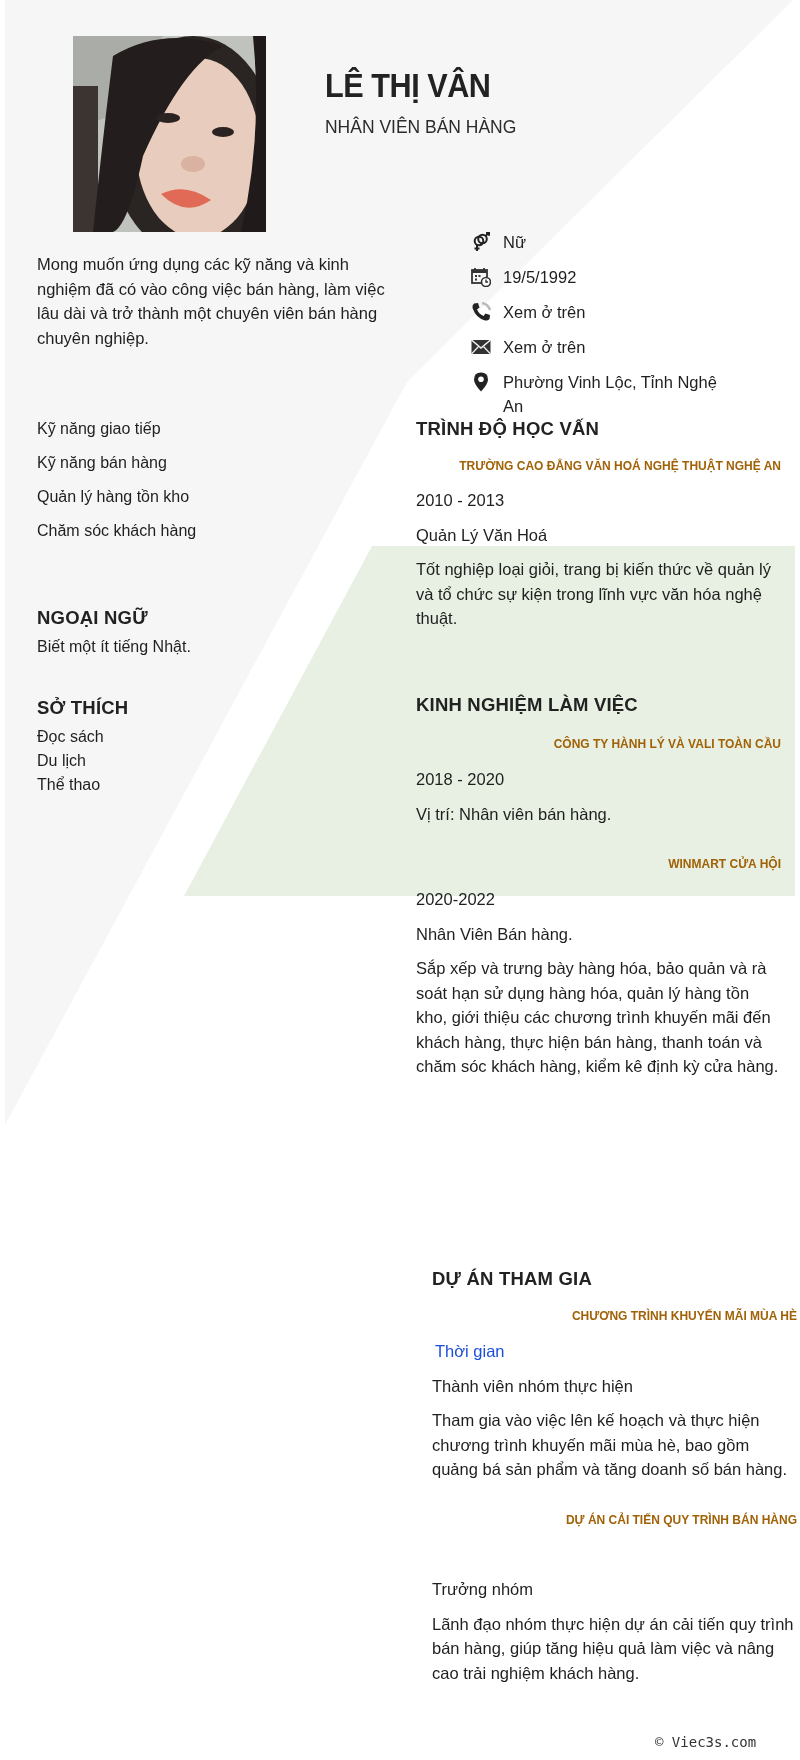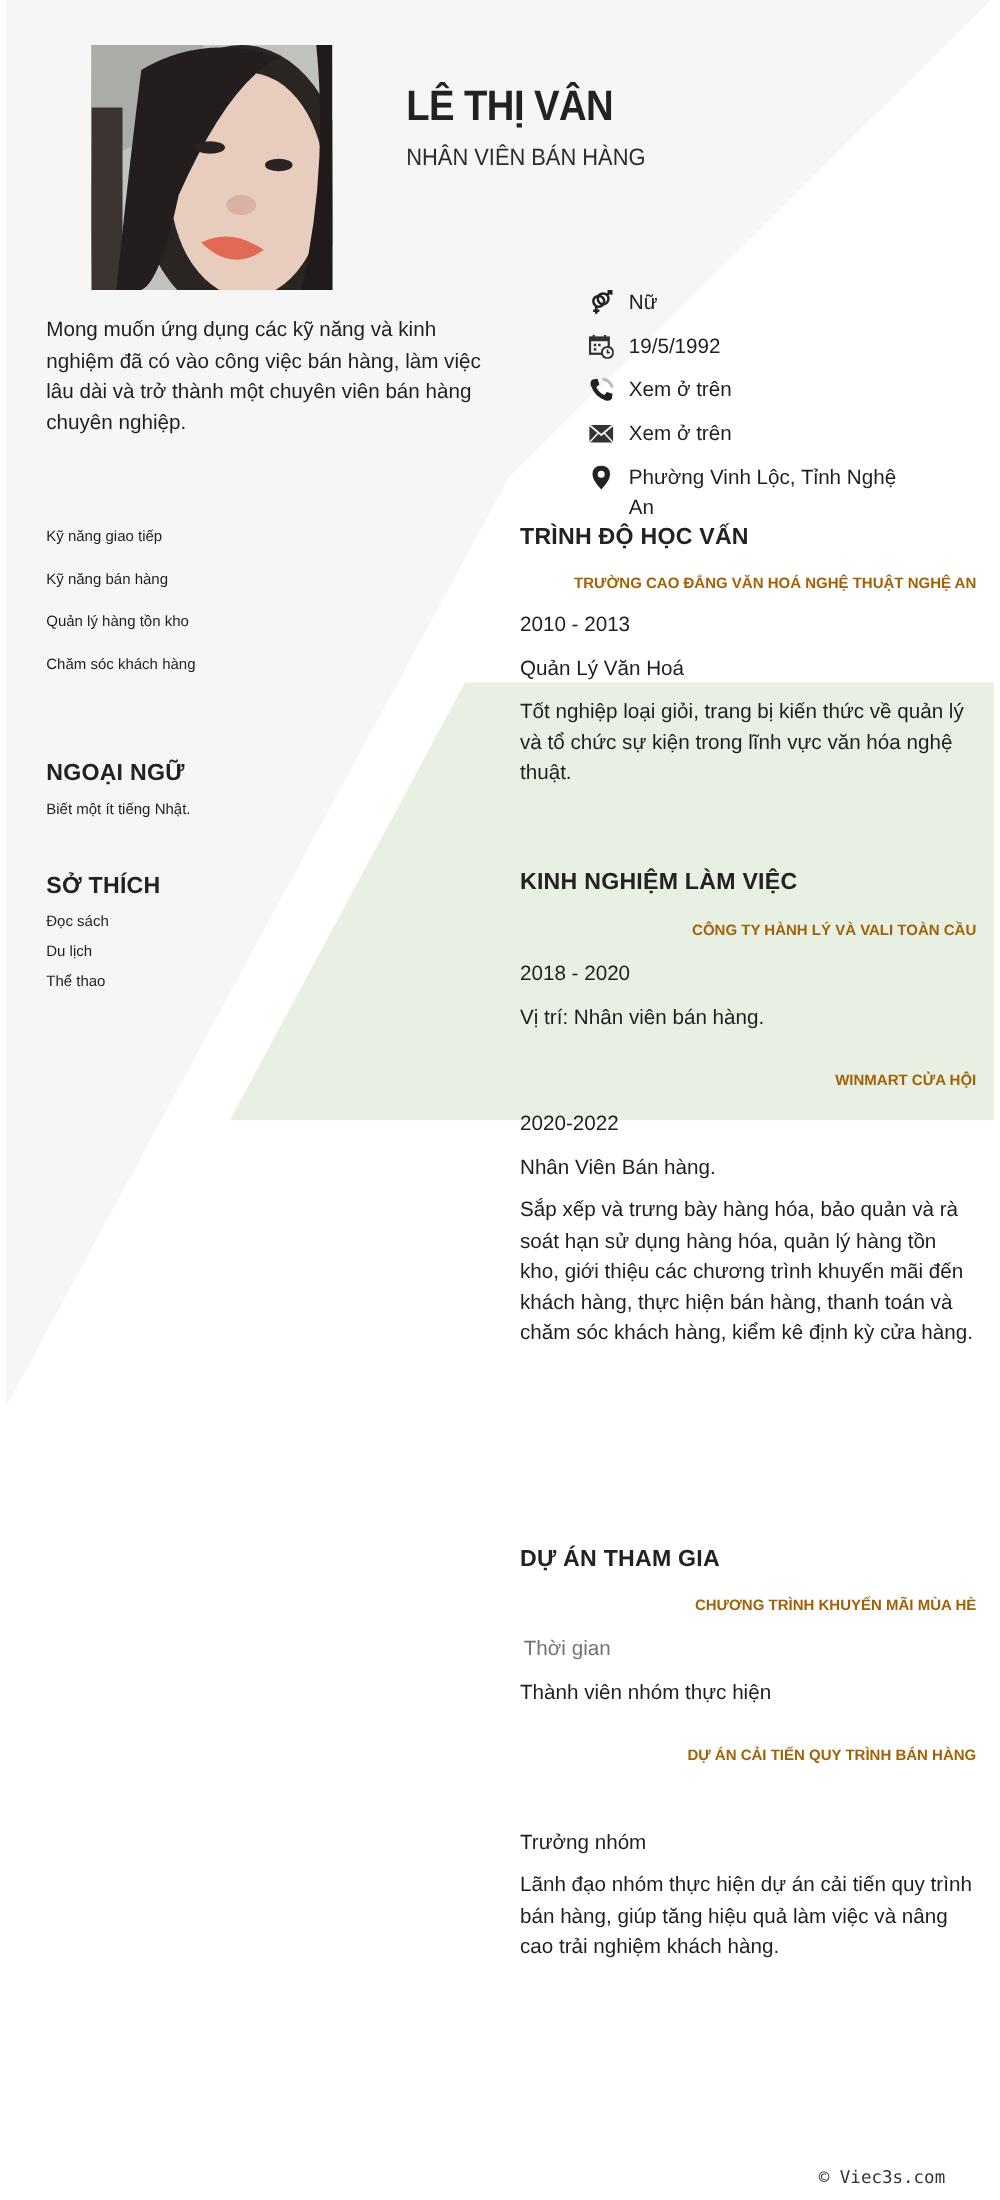--- a/index.html
+++ b/index.html
@@ -23,25 +23,25 @@
       left: 325px; top: 116px; font-size: 19px; color: #2b2b2b; white-space: nowrap;
       transform: scaleX(0.92); transform-origin: left top;
     }
     .contact { left: 470px; top: 230px; width: 260px; }
     .contact-row { display: flex; align-items: flex-start; height: 35px; font-size: 16.5px; line-height: 24px; }
     .contact-row .ic { width: 22px; height: 24px; margin-right: 11px; display: flex; align-items: center; justify-content: center; flex: 0 0 22px; }
     .contact-row .txt { flex: 1; }
     .summary { left: 37px; top: 252px; width: 370px; font-size: 16.5px; line-height: 24.5px; }
     .left-col { left: 37px; width: 330px; }
     .sec-title { font-size: 18.5px; font-weight: bold; color: #222222; letter-spacing: 0.2px; }
-    .item { font-size: 12px; line-height: 24px; }
+    .item { font-size: 16px; line-height: 24px; }
     .right-col { left: 416px; width: 365px; }
     .sub-title { font-size: 12px; font-weight: bold; line-height: 24px; color: #a16207; text-align: right; }
     .body-text { font-size: 16.5px; line-height: 24.5px; }
-    .muted { color: #737373; }
+    .muted { color: #1d4ed8; }
     .footer {
       left: 655px; top: 1734px; font-family: "DejaVu Sans Mono", "Liberation Mono", monospace;
       font-size: 14px; color: #333333; white-space: nowrap;
     }
   </style>
 </head>
 <body>
 
 <svg class="bg" viewBox="0 0 800 1760" width="800" height="1760">
   <polygon points="5,0 793,0 407,382 5,1125" fill="#f6f6f6"></polygon>
@@ -163,27 +163,28 @@
   </div>
 
   <div>
     <div class="sub-title" style="margin-top:26px;">WINMART CỬA HỘI</div>
     <div class="body-text" style="margin-top:11px;">2020-2022</div>
     <div class="body-text" style="margin-top:10px;">Nhân Viên Bán hàng.</div>
     <div class="body-text" style="margin-top:10px;">Sắp xếp và trưng bày hàng hóa, bảo quản và rà soát hạn sử dụng hàng hóa, quản lý hàng tồn kho, giới thiệu các chương trình khuyến mãi đến khách hàng, thực hiện bán hàng, thanh toán và chăm sóc khách hàng, kiểm kê định kỳ cửa hàng.</div>
   </div>
 </div>
 
-<div class="abs right-col" style="top:1236px;">
+<div class="abs right-col" style="top:1268px;margin-left:16px;">
   <div class="sec-title">DỰ ÁN THAM GIA</div>
 
   <div>
     <div class="sub-title" style="margin-top:14px;">CHƯƠNG TRÌNH KHUYẾN MÃI MÙA HÈ</div>
     <div class="body-text muted" style="margin-top:11px; padding-left:3px;">Thời gian</div>
     <div class="body-text" style="margin-top:10px;">Thành viên nhóm thực hiện</div>
+    <div class="body-text" style="margin-top:10px;">Tham gia vào việc lên kế hoạch và thực hiện chương trình khuyến mãi mùa hè, bao gồm quảng bá sản phẩm và tăng doanh số bán hàng.</div>
   </div>
 
   <div>
     <div class="sub-title" style="margin-top:26px;">DỰ ÁN CẢI TIẾN QUY TRÌNH BÁN HÀNG</div>
     <div class="body-text muted" style="margin-top:11px; height:24.5px;"></div>
     <div class="body-text" style="margin-top:10px;">Trưởng nhóm</div>
     <div class="body-text" style="margin-top:10px;">Lãnh đạo nhóm thực hiện dự án cải tiến quy trình bán hàng, giúp tăng hiệu quả làm việc và nâng cao trải nghiệm khách hàng.</div>
   </div>
 </div>
 

